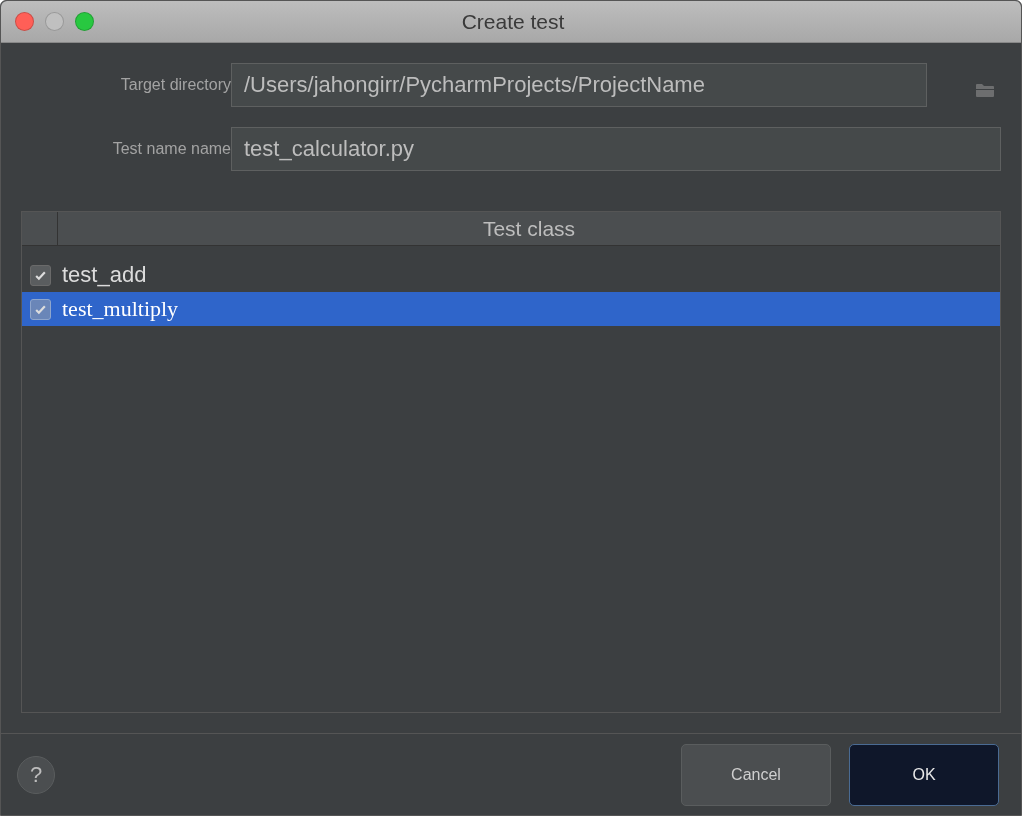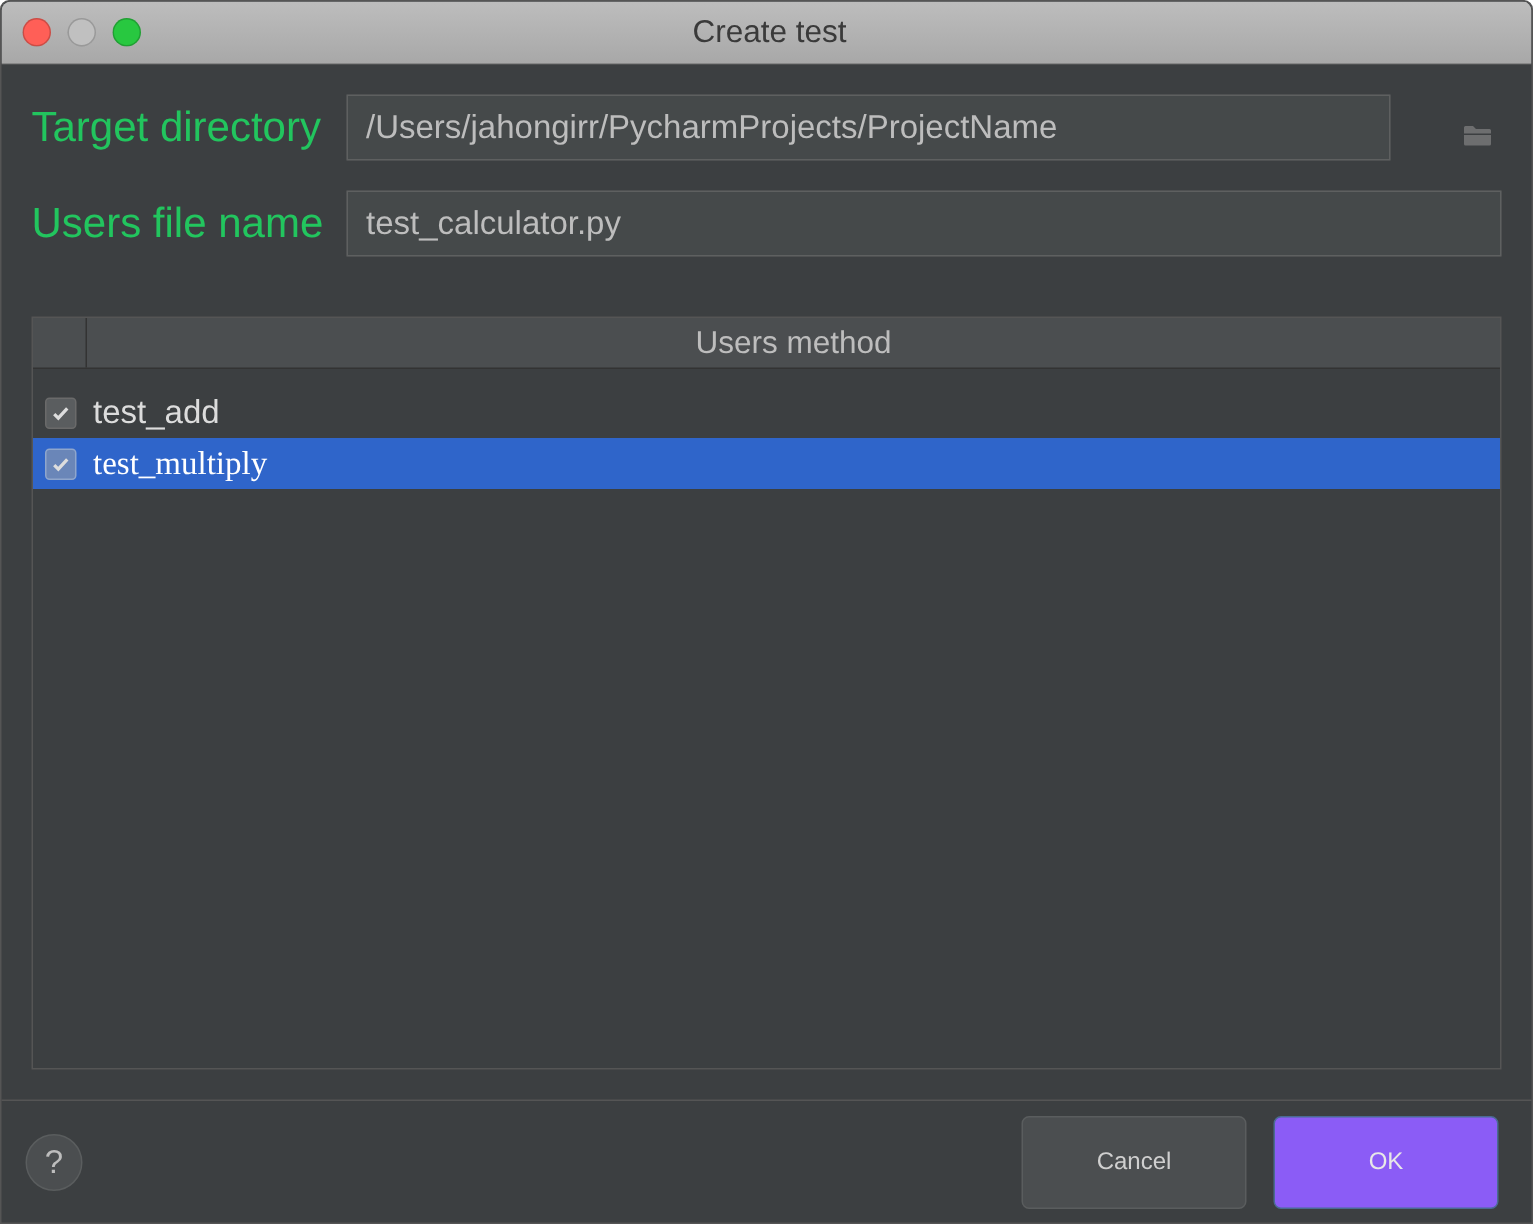--- a/index.html
+++ b/index.html
@@ -57,22 +57,23 @@
       flex-direction: column;
       color: #bbbbbb;
     }
     .row {
       display: flex;
       align-items: center;
       margin-bottom: 20px;
     }
     .label {
       width: 210px;
-      font-size: 28px;
-      color: #22c55e;
+      font-size: 16px;
+      color: #a3a3a3;
+      text-align: right;
     }
     .field-wrap {
       flex: 1;
       display: flex;
       align-items: flex-end;
       gap: 32px;
     }
     .field {
       flex: 1;
       background: #45494a;
@@ -194,21 +195,21 @@
       justify-content: center;
       cursor: pointer;
       margin-left: 18px;
     }
     .btn.cancel {
       background: #4b4e50;
       border: 1px solid #5a5d5e;
       color: #cfcfcf;
     }
     .btn.ok {
-      background: #8b5cf6;
+      background: #0f172a;
       border: 1px solid #4a6b93;
       color: #e8e8e8;
     }
   </style>
 </head>
 <body>
 
 <div class="window">
 
   <div class="titlebar">
@@ -228,33 +229,33 @@
         <div class="field">/Users/jahongirr/PycharmProjects/ProjectName</div>
         <div class="browse-icon">
           <svg viewBox="0 0 24 24" width="28" height="24" fill="#888">
               <path d="M3 6a1 1 0 0 1 1-1h5l2 2h9a1 1 0 0 1 1 1v2H3V6zm0 5h18v6a1 1 0 0 1-1 1H4a1 1 0 0 1-1-1v-6z"></path>
             </svg>
         </div>
       </div>
     </div>
 
     <div class="row">
-      <div class="label">Users file name</div>
+      <div class="label">Test name name</div>
       <div class="field-wrap">
         <div class="field">test_calculator.py</div>
       </div>
     </div>
 
     <div class="row">
     </div>
 
     <div class="table-wrap">
       <div class="table-header">
         <div class="th-check"></div>
-        <div class="th-name">Users method</div>
+        <div class="th-name">Test class</div>
       </div>
       <div class="table-body" id="table-body">
           <div class="tr">
             <div class="td-check">
               <div class="checkbox">
                 <svg class="checkmark" viewBox="0 0 24 24" fill="none" stroke="#ddd" stroke-width="4">
                   <polyline points="4,13 9,18 20,6"></polyline>
                 </svg>
               </div>
             </div>

